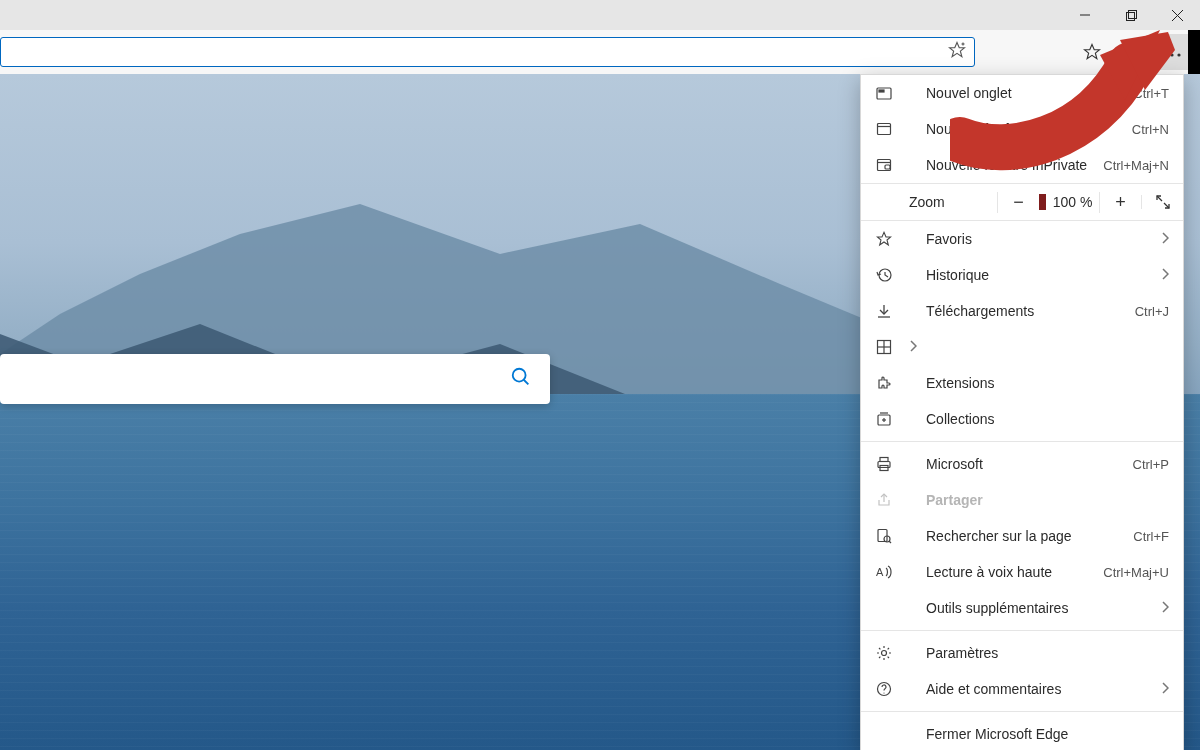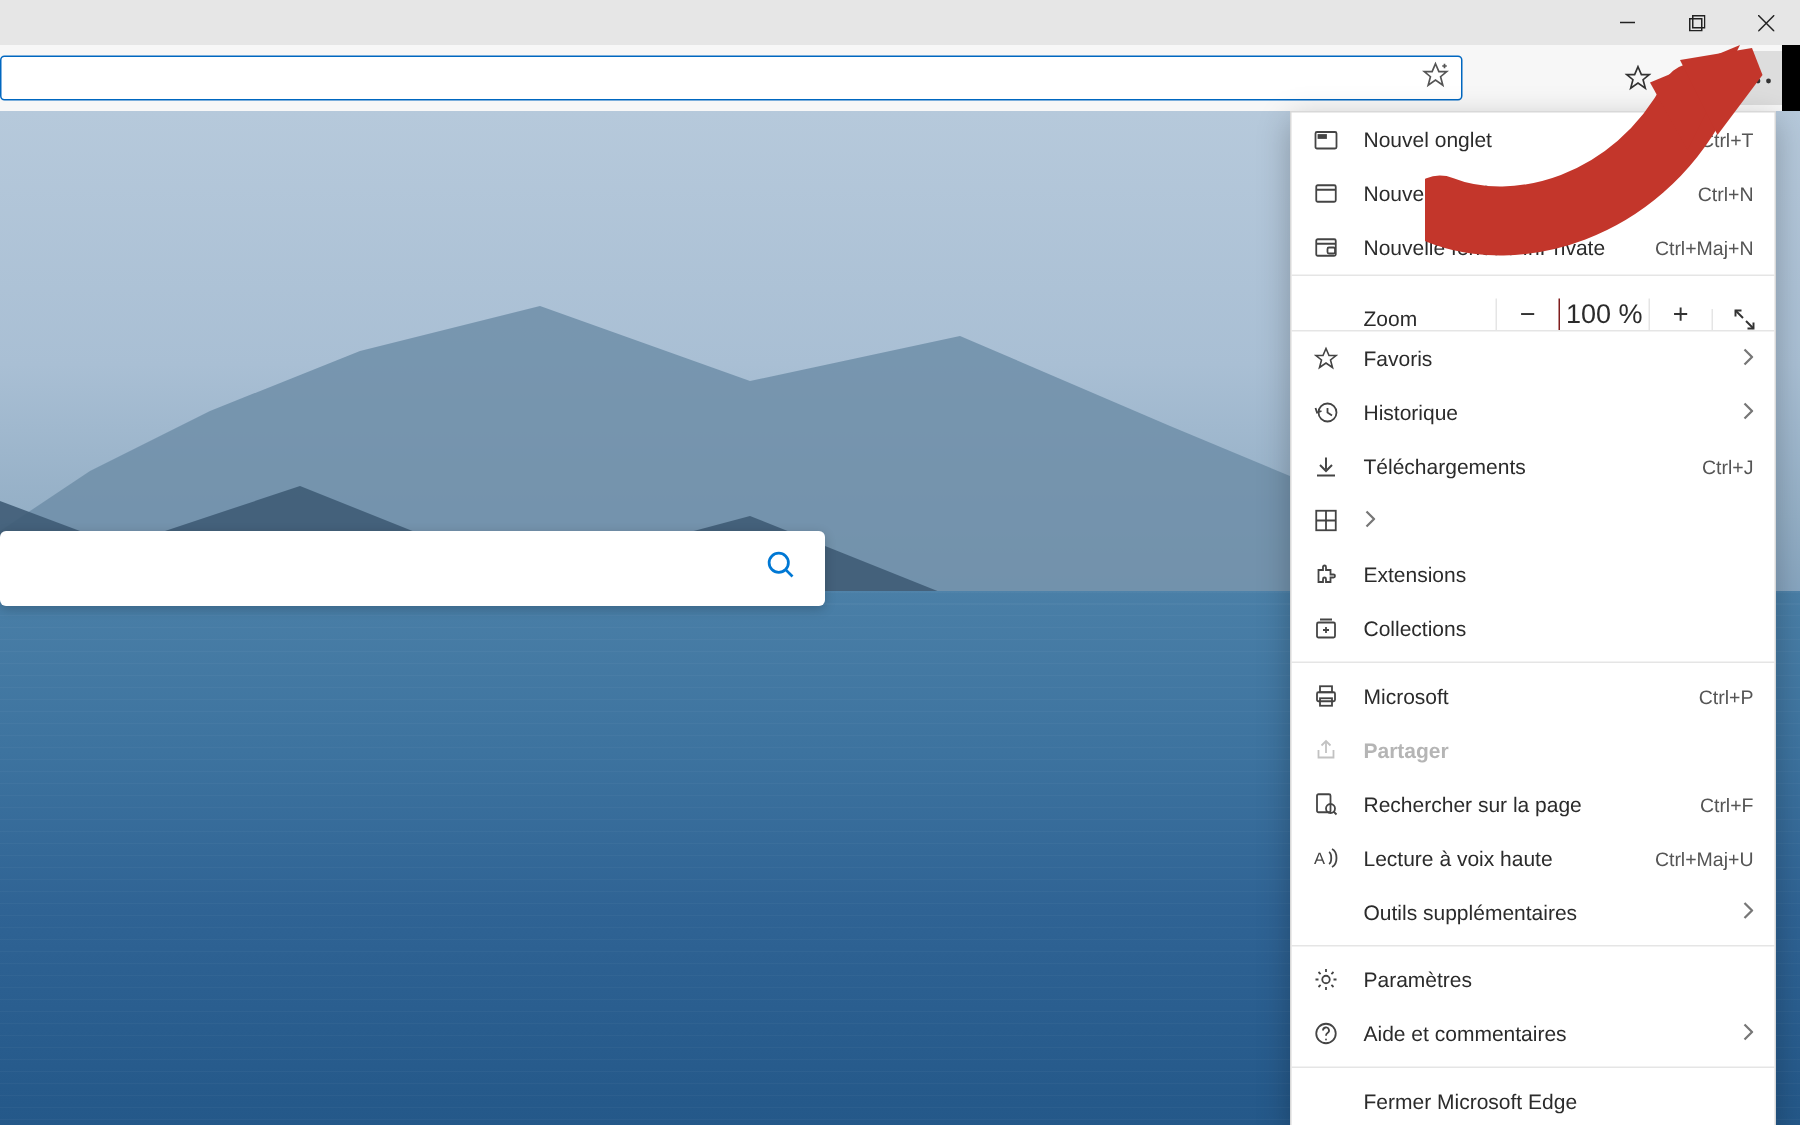--- a/index.html
+++ b/index.html
@@ -29,33 +29,33 @@
 
   
   .searchbox { position: absolute; left: 0; top: 280px; width: 550px; height: 50px; background: #fff; border-radius: 4px; box-shadow: 0 2px 8px rgba(0,0,0,.2); display: flex; align-items: center; justify-content: flex-end; padding: 0 18px; }
   .searchbox input { flex: 1; border: none; outline: none; font-size: 16px; }
   .searchbox .mag { color: #0078d4; }
 
   
   .menu { position: absolute; right: 16px; top: 74px; width: 324px; background: #fff; border: 1px solid #d8d8d8; box-shadow: 0 6px 20px rgba(0,0,0,.25); font-size: 14px; color: #2b2b2b; }
   .mi { display: flex; align-items: center; height: 36px; padding: 0 14px 0 14px; gap: 16px; cursor: default; }
   .mi .ic { width: 18px; display: flex; justify-content: center; color: #444; }
-  .mi .lab { flex: 1; white-space: nowrap; }
+  .mi .lab { flex: 1; white-space: nowrap; margin-left: 17px; }
   .mi .sc { color: #555; font-size: 13px; }
   .mi .chev { color: #777; }
   .mi.noicon { padding-left: 48px; gap: 48px; }
   .mi.disabled { color: #b5b5b5; font-weight: bold; }
   .mi.disabled .ic { color: #c2c2c2; }
   .sep { height: 1px; background: #e5e5e5; margin: 4px 0; }
 
-  .zoomrow { display: flex; align-items: flex-end; height: 38px; border-top: 1px solid #e5e5e5; border-bottom: 1px solid #e5e5e5; }
+  .zoomrow { display: flex; align-items: center; height: 38px; border-top: 1px solid #e5e5e5; border-bottom: 1px solid #e5e5e5; }
   .zoomrow > div { display: flex; align-items: center; justify-content: center; }
   .zoomrow .zl { flex: 1; padding-left: 48px; justify-content: flex-start; }
   .zoomrow .zb { width: 42px; border-left: 1px solid #e5e5e5; font-size: 18px; color: #333; }
-  .zoomrow .zv { width: 60px; border-left: 1px solid #7f1d1d; font-size: 18px; }
+  .zoomrow .zv { width: 60px; border-left: 7px solid #7f1d1d; font-size: 14px; }
 
   
   .arrow { position: absolute; left: 950px; top: -20px; width: 240px; height: 200px; pointer-events: none; }
 
   
   .rightstrip { position: absolute; right: 0; top: 30px; bottom: 0; width: 12px; background: #000; }
 
 </style>
 </head>
 <body>

